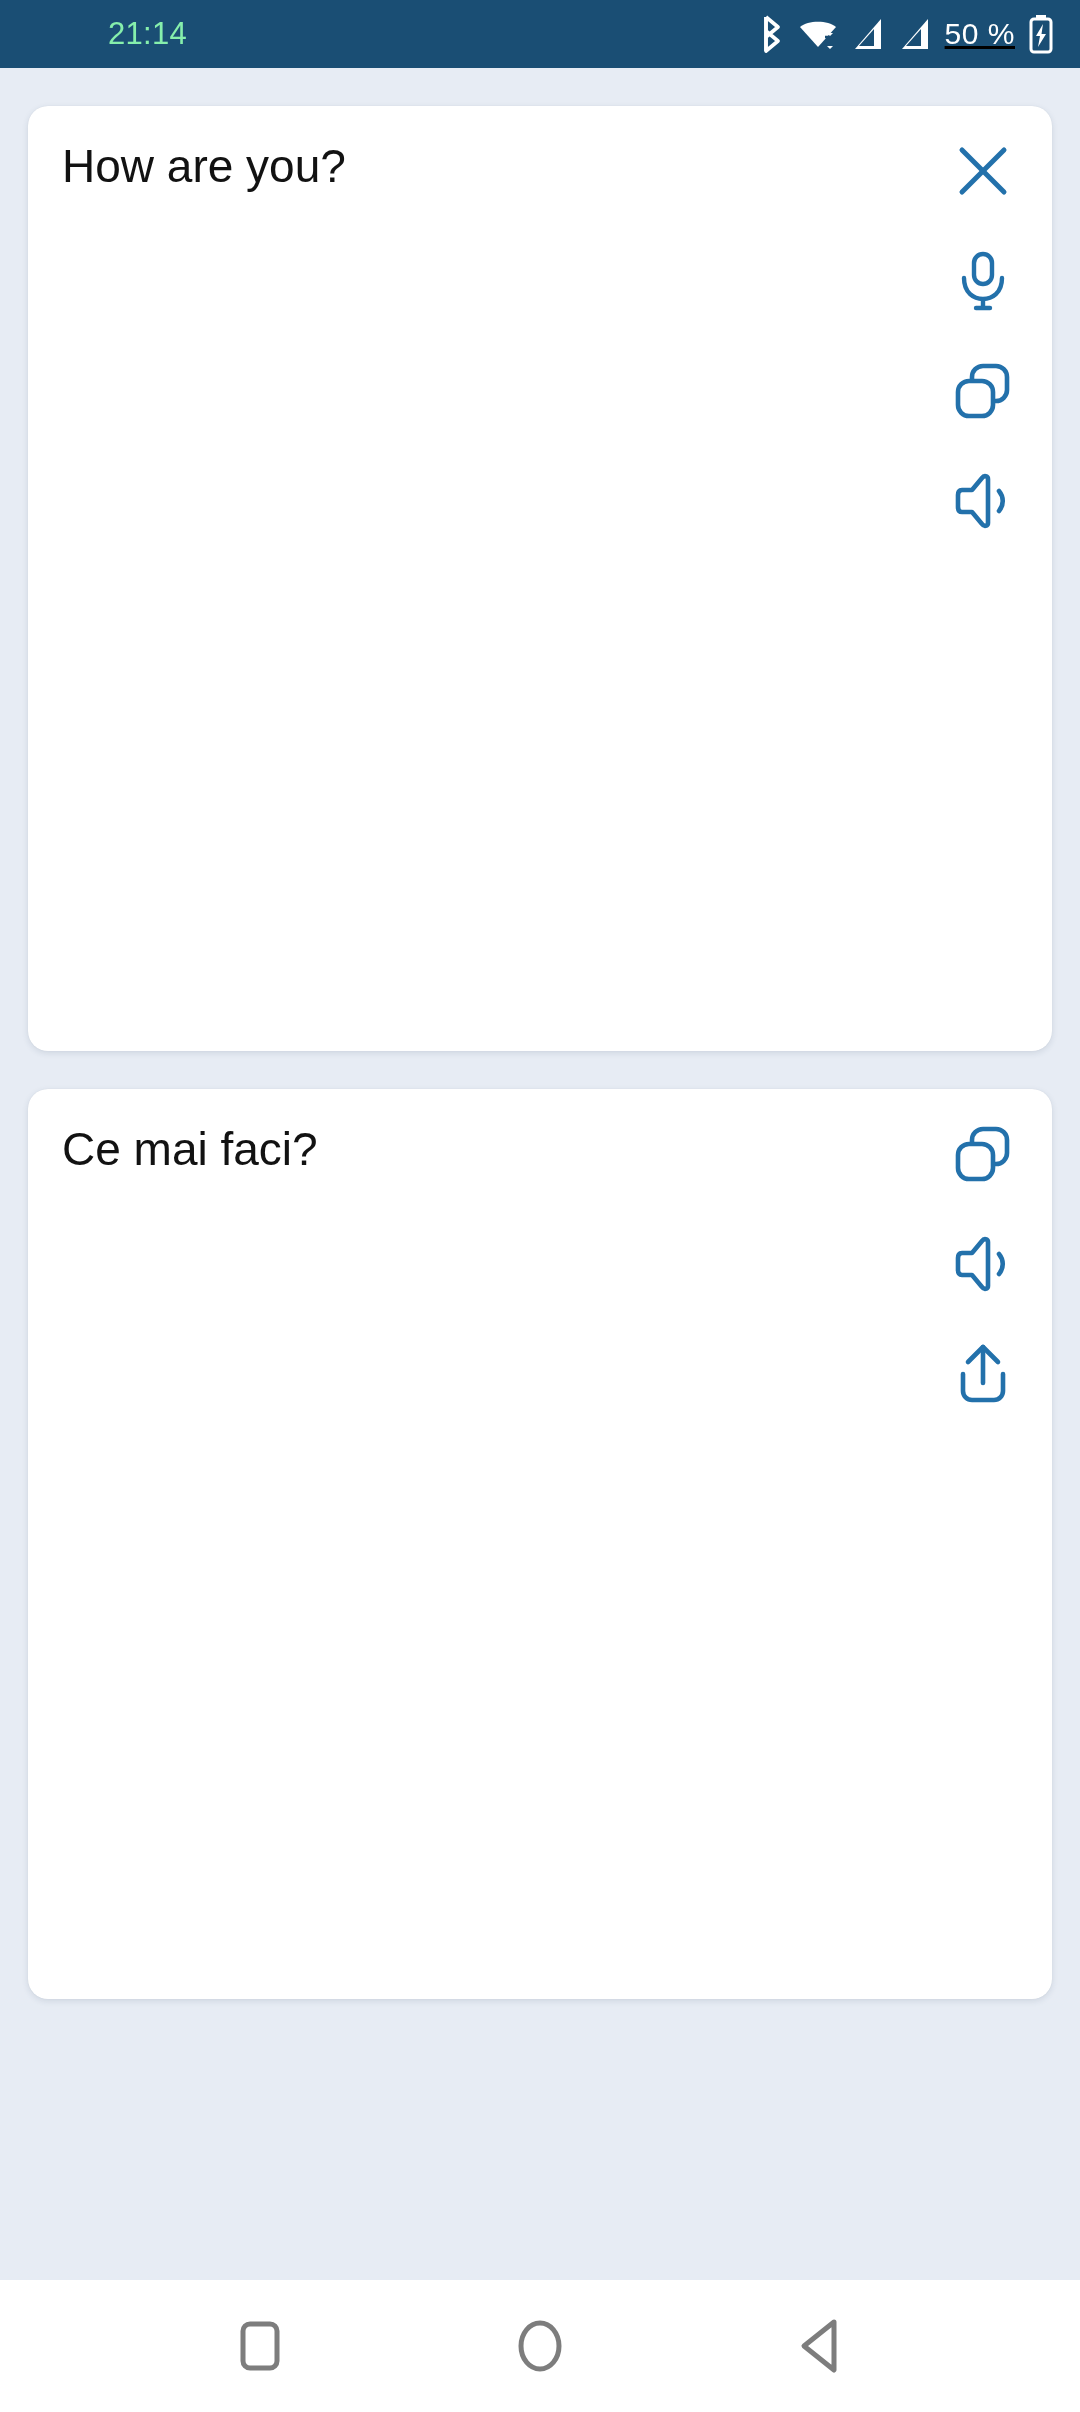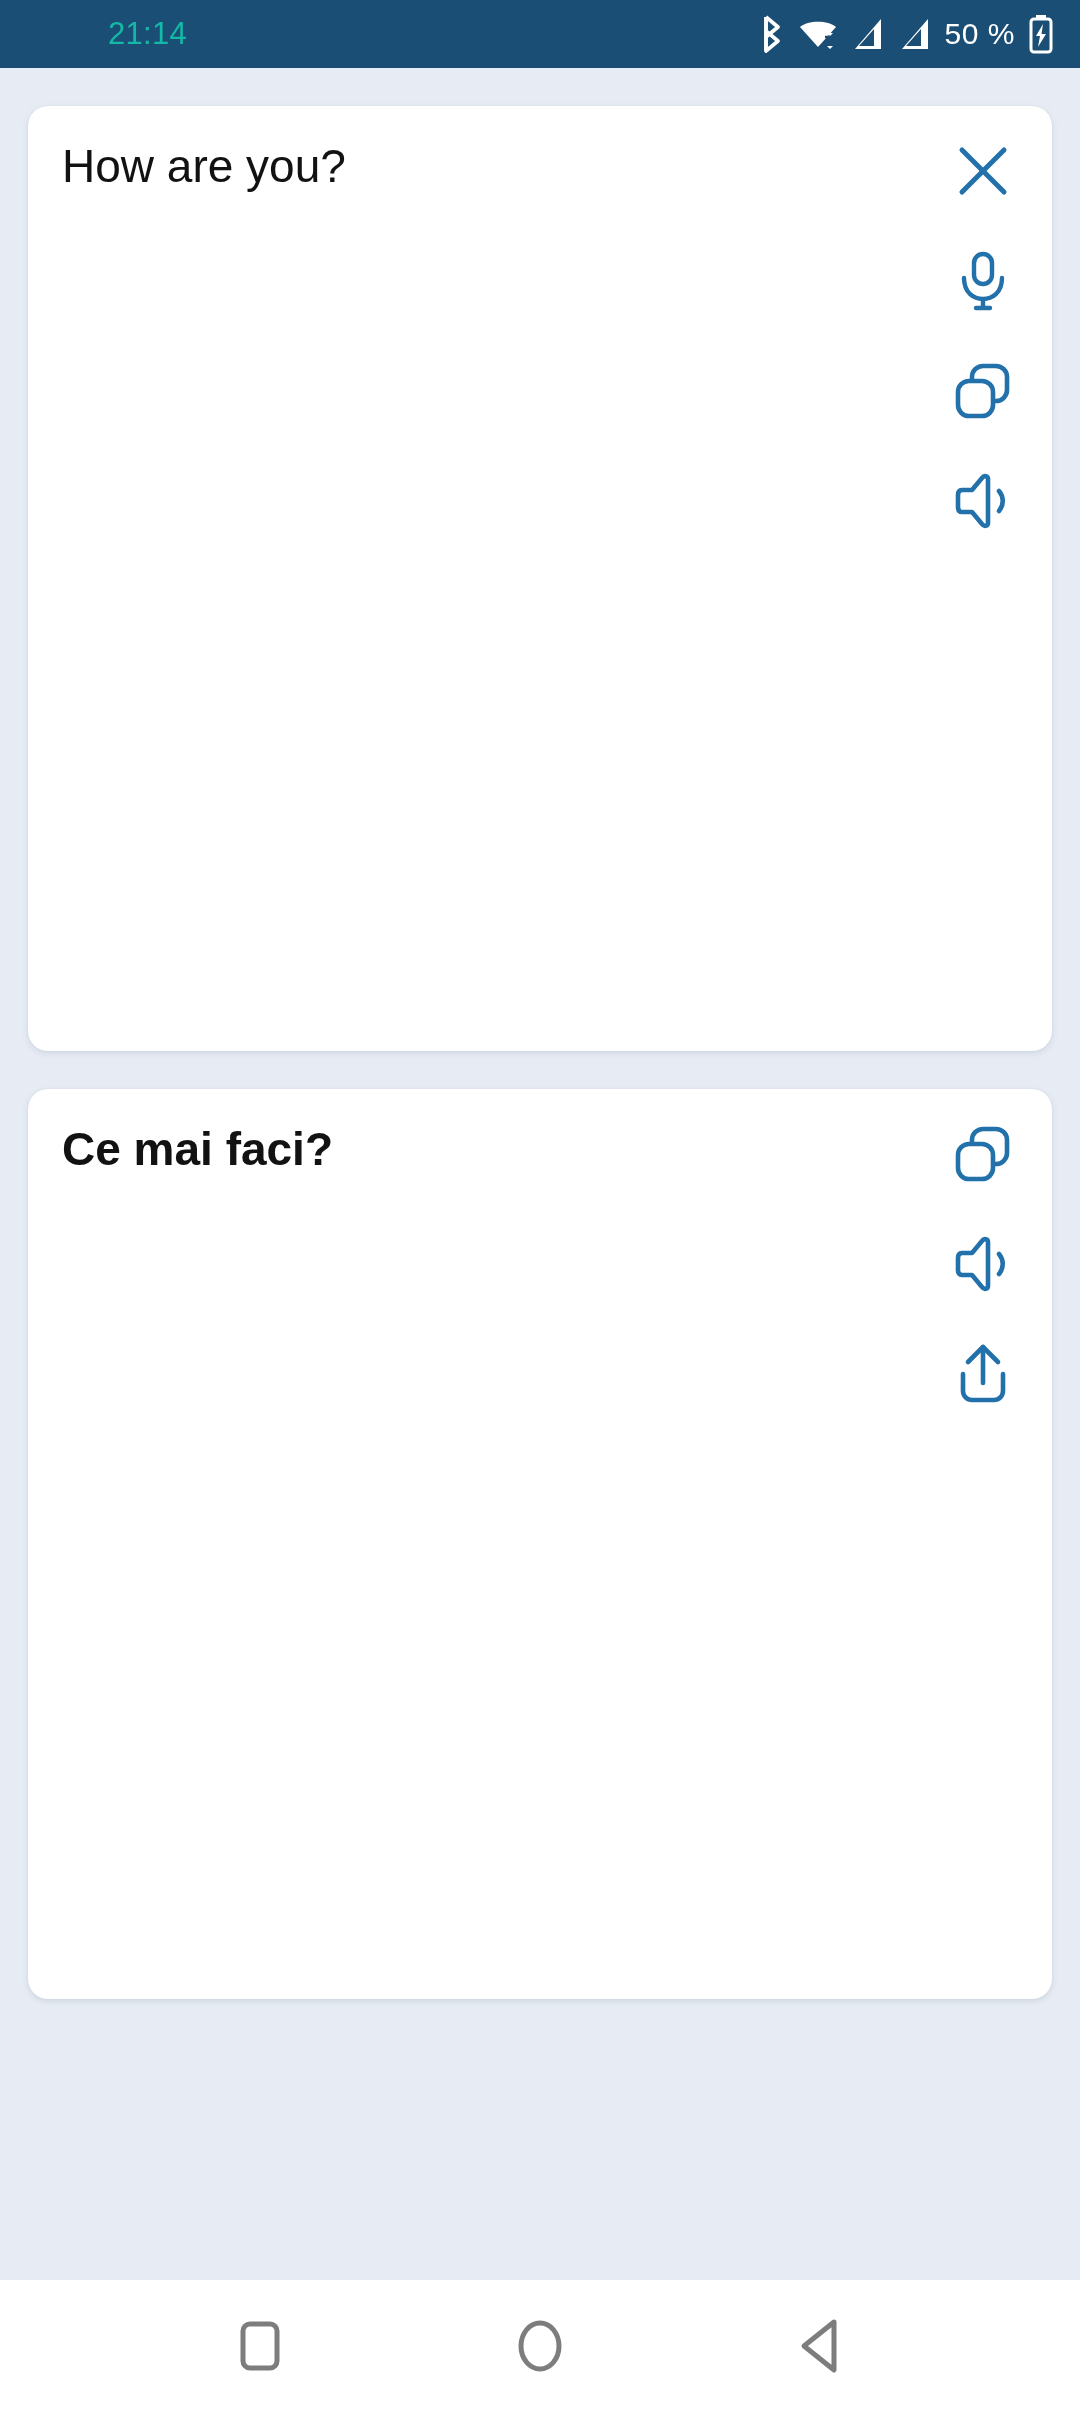--- a/index.html
+++ b/index.html
@@ -20,26 +20,26 @@
   .status-bar {
     height:68px; flex:0 0 68px;
     background:#1a4e74;
     display:flex; align-items:center;
     padding:0 26px 0 0;
     position:relative;
   }
   .status-time {
     position:absolute; left:108px; top:50%;
     transform:translateY(-50%);
-    color:#14b8a6; font-size:31px; letter-spacing:0.3px;
+    color:#86efac; font-size:31px; letter-spacing:0.3px;
   }
   .status-right {
     position:absolute; right:26px; top:50%;
     transform:translateY(-50%);
-    display:flex; align-items:center; gap:13px;
+    display:flex; align-items:center; gap:13px;text-decoration:underline;
   }
   .status-right svg { display:block; }
   .battery-pct {
     color:#ffffff; font-size:30px; letter-spacing:0.5px;
     white-space:nowrap;
   }
 
   
   .app-bar {
     height:190px; flex:0 0 190px;
@@ -79,21 +79,21 @@
     overflow:hidden;
   }
   .card {
     background:#ffffff;
     border-radius:20px;
     box-shadow:0 2px 6px rgba(40,60,90,0.13), 0 0 1px rgba(40,60,90,0.10);
     position:relative;
     display:flex;
   }
   .card-source { flex:0 0 945px; height:945px; }
-  .card-target { flex:0 0 910px; height:910px;font-weight:bold; }
+  .card-target { flex:0 0 910px; height:910px; }
 
   .card-text {
     flex:1 1 auto;
     padding:32px 130px 0 34px;
     font-size:46px; line-height:1.25;
     color:#121212;
     word-wrap:break-word;
     cursor:text;
     overflow:hidden;
   }

